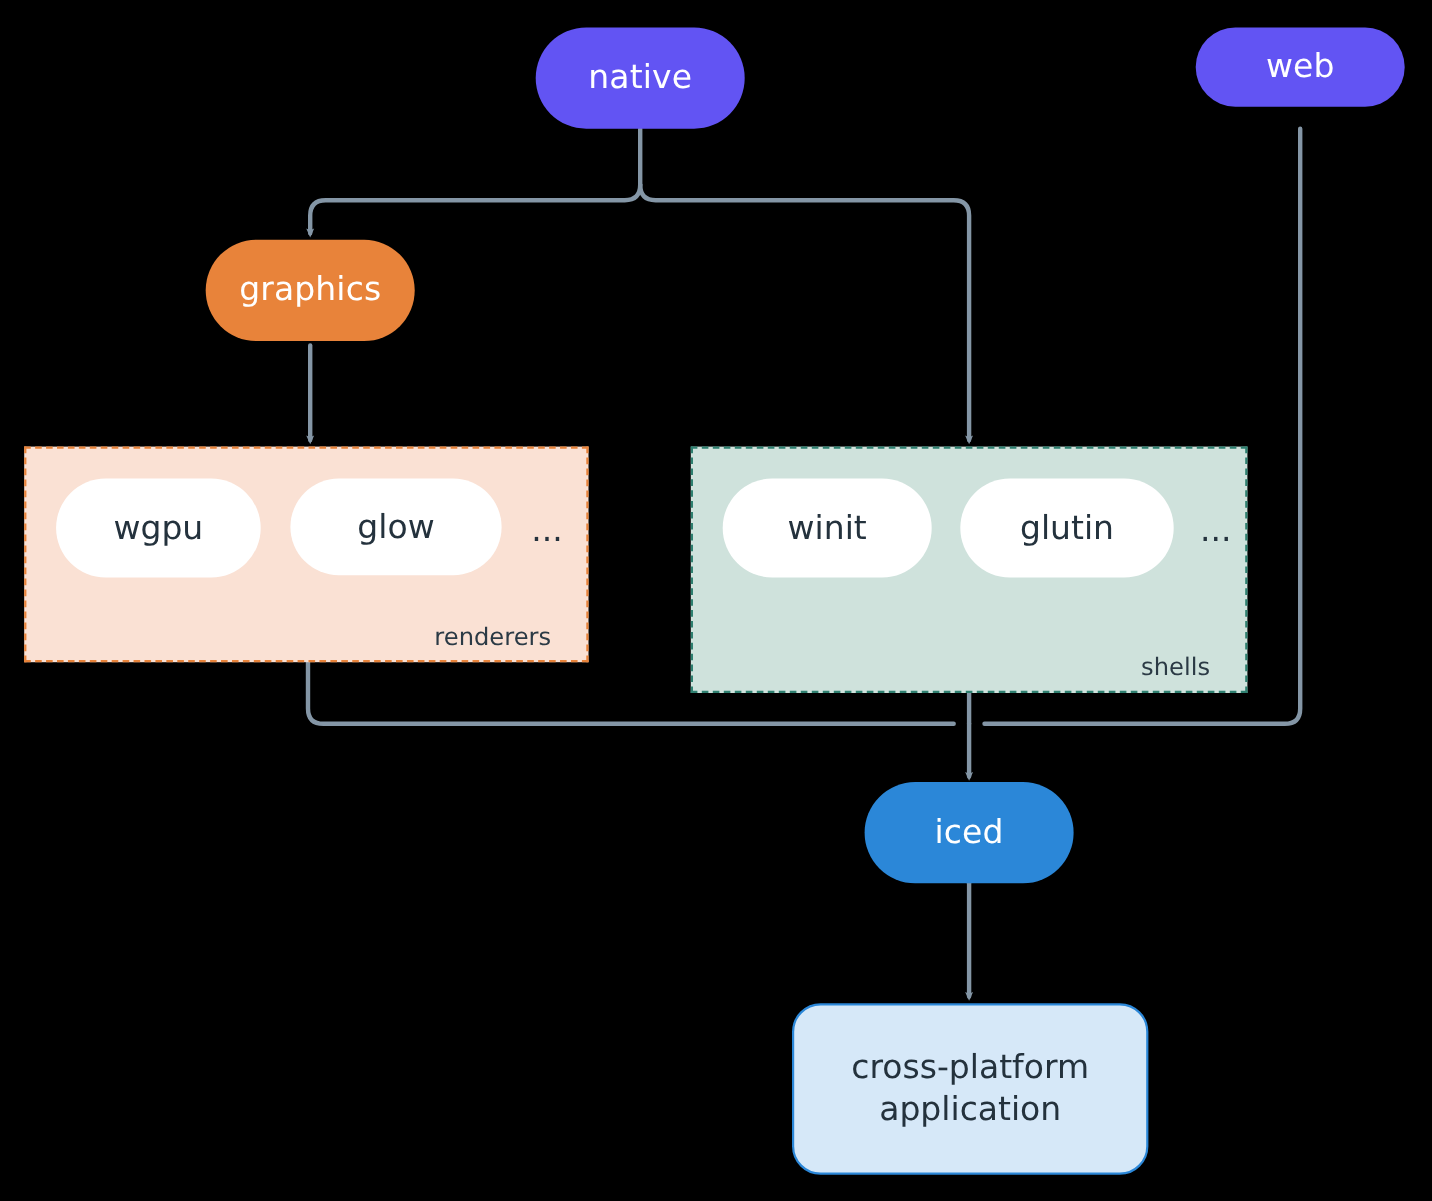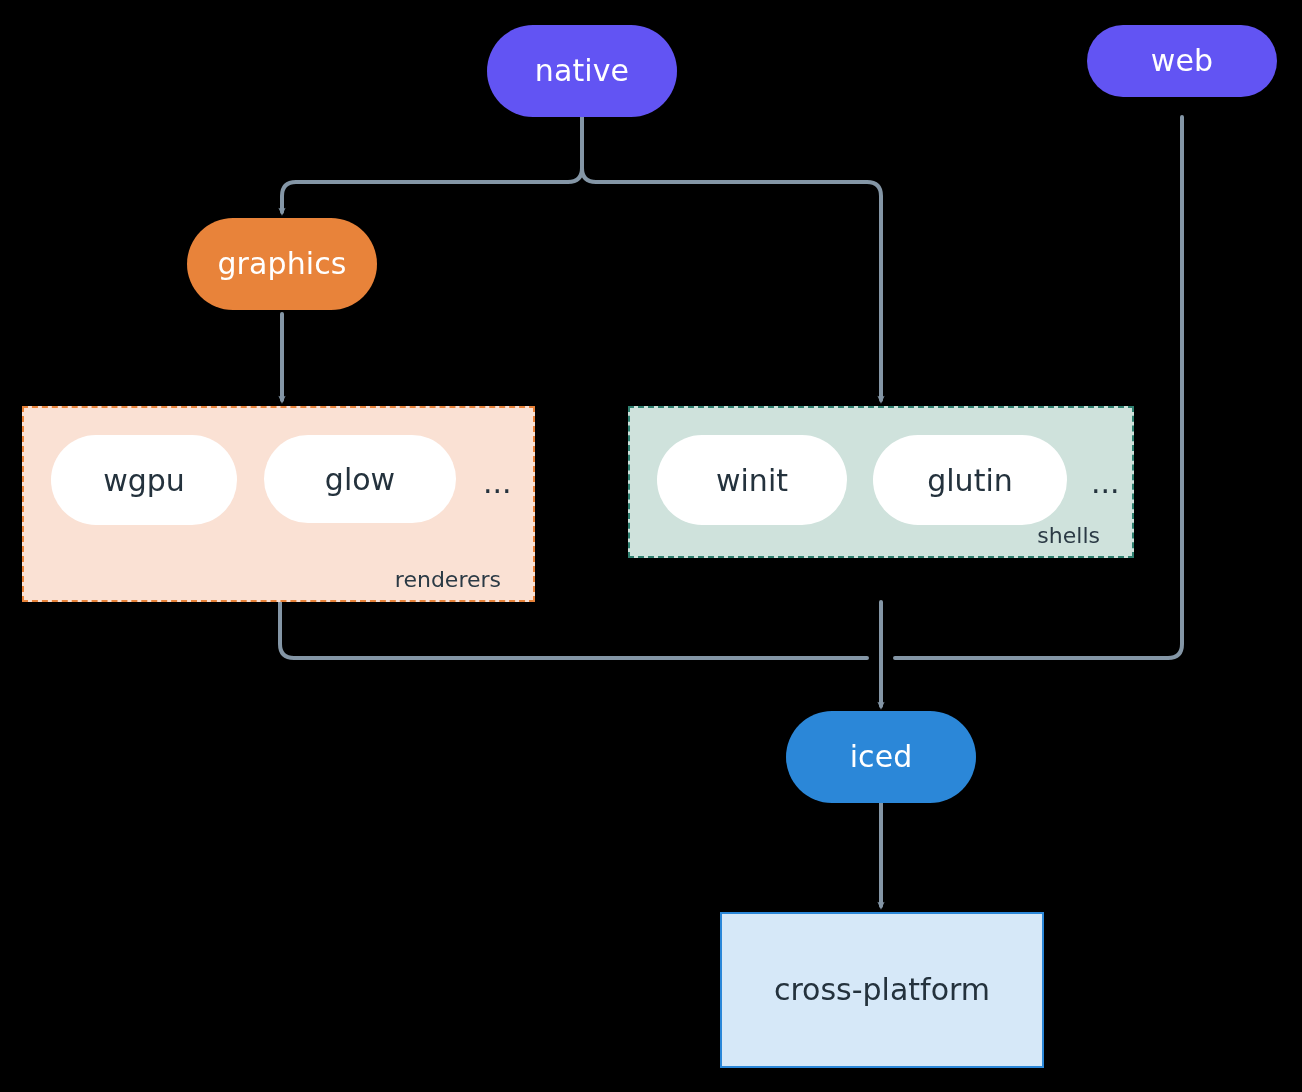--- a/index.html
+++ b/index.html
@@ -26,20 +26,21 @@
 
   
   .node {
     position: absolute;
     box-sizing: border-box;
     display: flex;
     align-items: center;
     justify-content: center;
     text-align: center;
     line-height: 1.28;
+    border-radius: 26px;
   }
   .pill {
     border-radius: 9999px;
     color: #ffffff;
     font-size: 30px;
     letter-spacing: 0.1px;
   }
   .pill-native, .pill-web { background: #6254f3; }
   .pill-graphics        { background: #e8833a; }
   .pill-iced            { background: #2b87d8; }
@@ -148,36 +149,37 @@
 
     <div class="sub-pill" style="left:240px; top:27px; width:192px; height:88px;">
       <span>glow</span>
     </div>
 
     <span class="ellipsis" style="left:459px; top:60px;">...</span>
 
     <span class="group-label">renderers</span>
   </div>
 
-  <div class="group group-shells" style="left:628px; top:406px; width:506px; height:152px;">
+  <div class="group group-shells" style="left:628px; top:406px; width:506px; height:224px;">
 
     <div class="sub-pill" style="left:27px; top:27px; width:190px; height:90px;">
       <span>winit</span>
     </div>
 
     <div class="sub-pill" style="left:243px; top:27px; width:194px; height:90px;">
       <span>glutin</span>
     </div>
 
     <span class="ellipsis" style="left:461px; top:60px;">...</span>
 
     <span class="group-label">shells</span>
   </div>
 
   <div class="node pill pill-iced" style="left:786px; top:711px; width:190px; height:92px;">
     <span>iced</span>
   </div>
 
   <div class="node rect-app" style="left:720px; top:912px; width:324px; height:156px;">
     <span>cross-platform</span>
+    <span>application</span>
   </div>
 
 </div>
 
 </body></html>

